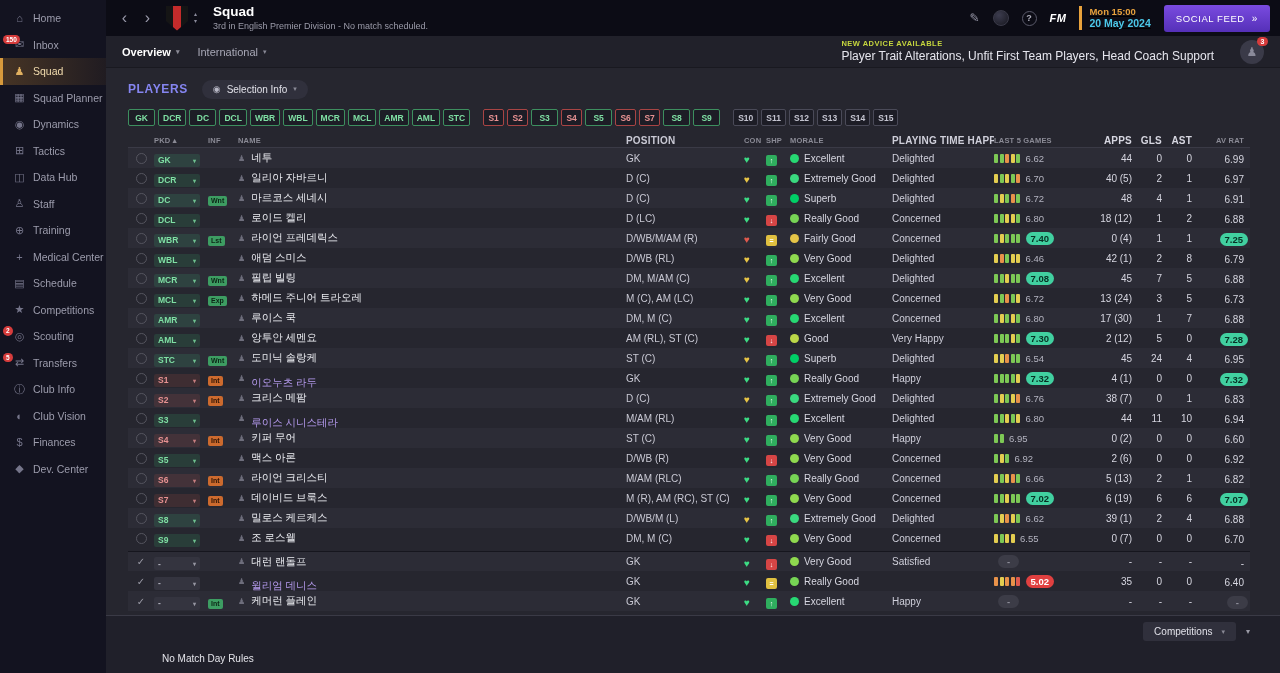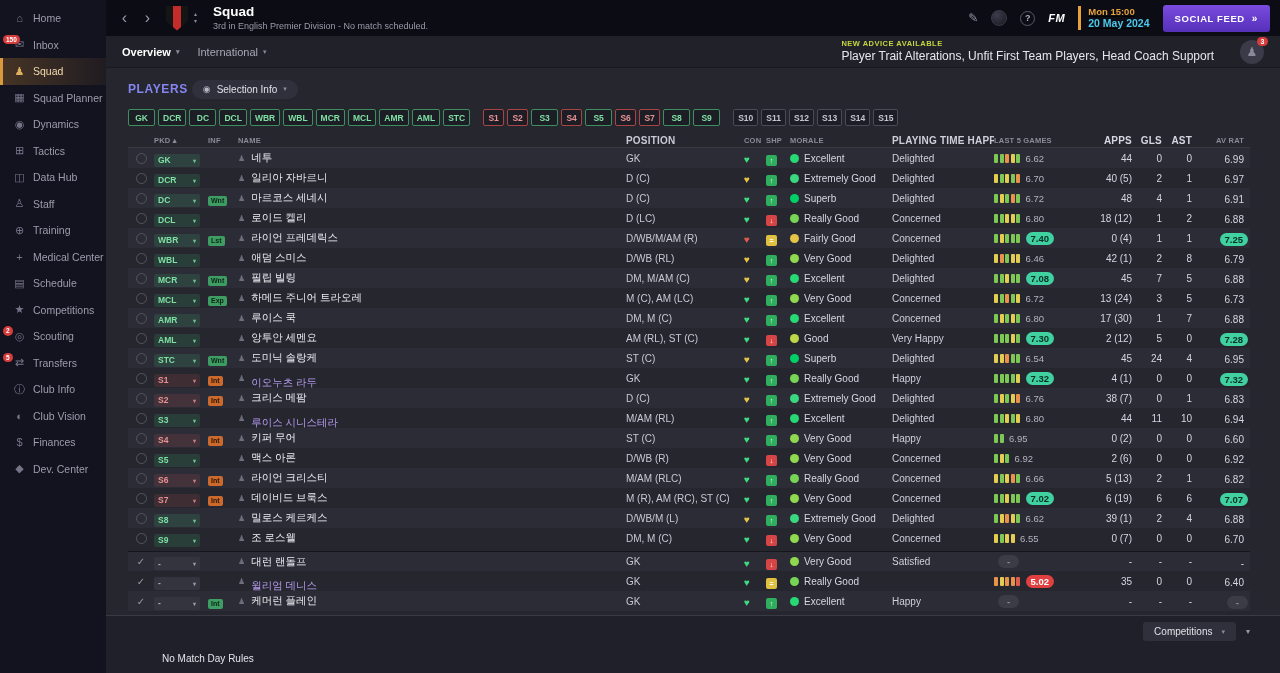--- a/index.html
+++ b/index.html
@@ -26,36 +26,36 @@
   .page-title{color:#fff;font-size:13.5px;font-weight:bold;}
   .page-subtitle{color:#9a9aa8;font-size:9px;}
   .topbar-right{margin-left:auto;display:flex;align-items:center;gap:13px;}
   .tb-icon{color:#9a9aaa;font-size:12px;cursor:pointer;}
   .tb-globe{width:16px;height:16px;border-radius:50%;background:radial-gradient(circle at 35% 30%,#3c3c4e,#17171f);border:1px solid #3a3a48;cursor:pointer;}
   .tb-help{width:15px;height:15px;border-radius:50%;border:1px solid #5a5a6a;color:#b0b0bc;font-size:9px;font-weight:bold;display:flex;align-items:center;justify-content:center;cursor:pointer;}
   .fm-logo{color:#fff;font-size:11px;font-weight:bold;font-style:italic;letter-spacing:.5px;}
   .date-block{display:flex;align-items:flex-start;border-left:3px solid #e8a23c;padding-left:7px;line-height:1.2;cursor:pointer;text-decoration:underline;}
   .date-day{color:#e8a23c;font-size:9.5px;font-weight:bold;}
   .date-date{color:#4cc8e8;font-size:10.5px;font-weight:bold;}
-  .social-btn{background:linear-gradient(180deg,#7a4be0,#5530b8);color:#fff;font-size:9.5px;font-weight:bold;letter-spacing:.6px;border:none;border-radius:3px;padding:8px 12px;display:flex;gap:7px;align-items:center;cursor:pointer;font-family:inherit;}
+  .social-btn{background:linear-gradient(180deg,#7a4be0,#5530b8);color:#fff;font-size:9.5px;font-weight:normal;letter-spacing:.6px;border:none;border-radius:3px;padding:8px 12px;display:flex;gap:7px;align-items:center;cursor:pointer;font-family:inherit;}
   .social-btn .dbl{font-size:10px;}
 
   
   .tabrow{height:32px;display:flex;align-items:center;padding:0 16px;gap:18px;background:#21212a;border-bottom:1px solid #191920;flex-shrink:0;}
   .tab{color:#a8a8b6;font-size:11px;display:flex;gap:5px;align-items:center;cursor:pointer;}
   .tab.active{color:#fff;font-weight:bold;}
   .caret{font-size:7px;color:#8a8a96;}
   .advice{margin-left:auto;line-height:1.3;cursor:pointer;text-align:left;}
   .advice-label{color:#c6d63e;font-size:7.5px;font-weight:bold;letter-spacing:.5px;}
   .advice-text{color:#e6e6ee;font-size:12px;}
   .advisor{position:relative;width:24px;height:24px;background:#3a3a48;border-radius:50%;display:flex;align-items:center;justify-content:center;color:#8a8a9a;font-size:12px;cursor:pointer;margin-left:8px;flex-shrink:0;}
   .advisor-badge{position:absolute;top:-3px;right:-4px;background:#d63c3c;color:#fff;font-size:7px;border-radius:6px;padding:1px 3.5px;font-weight:bold;}
 
   
-  .players-bar{height:26px;margin:8px 44px 0 22px;display:flex;align-items:center;gap:4px;flex-shrink:0;}
+  .players-bar{height:26px;margin:8px 44px 0 22px;display:flex;align-items:center;gap:14px;flex-shrink:0;}
   .players-title{color:#8585f0;font-size:12px;font-weight:bold;letter-spacing:.6px;}
   .sel-info{background:#30303c;border-radius:11px;padding:4px 11px;color:#e0e0e8;font-size:10px;display:flex;gap:6px;align-items:center;cursor:pointer;}
   .si-icon{font-size:9px;color:#b8b8c6;}
   .pb-right{margin-left:auto;display:flex;gap:8px;}
   .qp,.flt{background:#20202a;border:1px solid #3e3e4a;border-radius:3px;color:#d8d8e0;font-size:10px;padding:4px 11px;display:flex;gap:9px;align-items:center;cursor:pointer;}
   .flt-icon{font-size:7px;color:#9a9aa8;}
 
   
   .pos-row{margin:7px 30px 7px 22px;display:flex;gap:3px;align-items:center;flex-shrink:0;}
   .pos-btn{height:17px;min-width:27px;padding:0 4px;background:#1d1d26;border-radius:2px;font-size:8.5px;font-weight:bold;font-family:inherit;cursor:pointer;}

